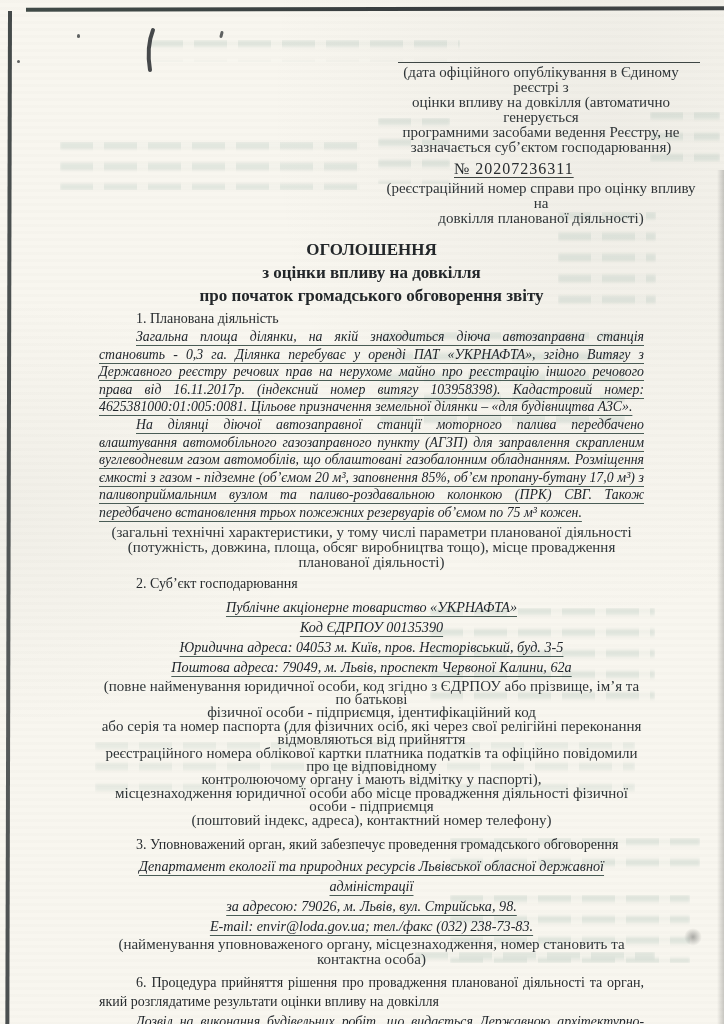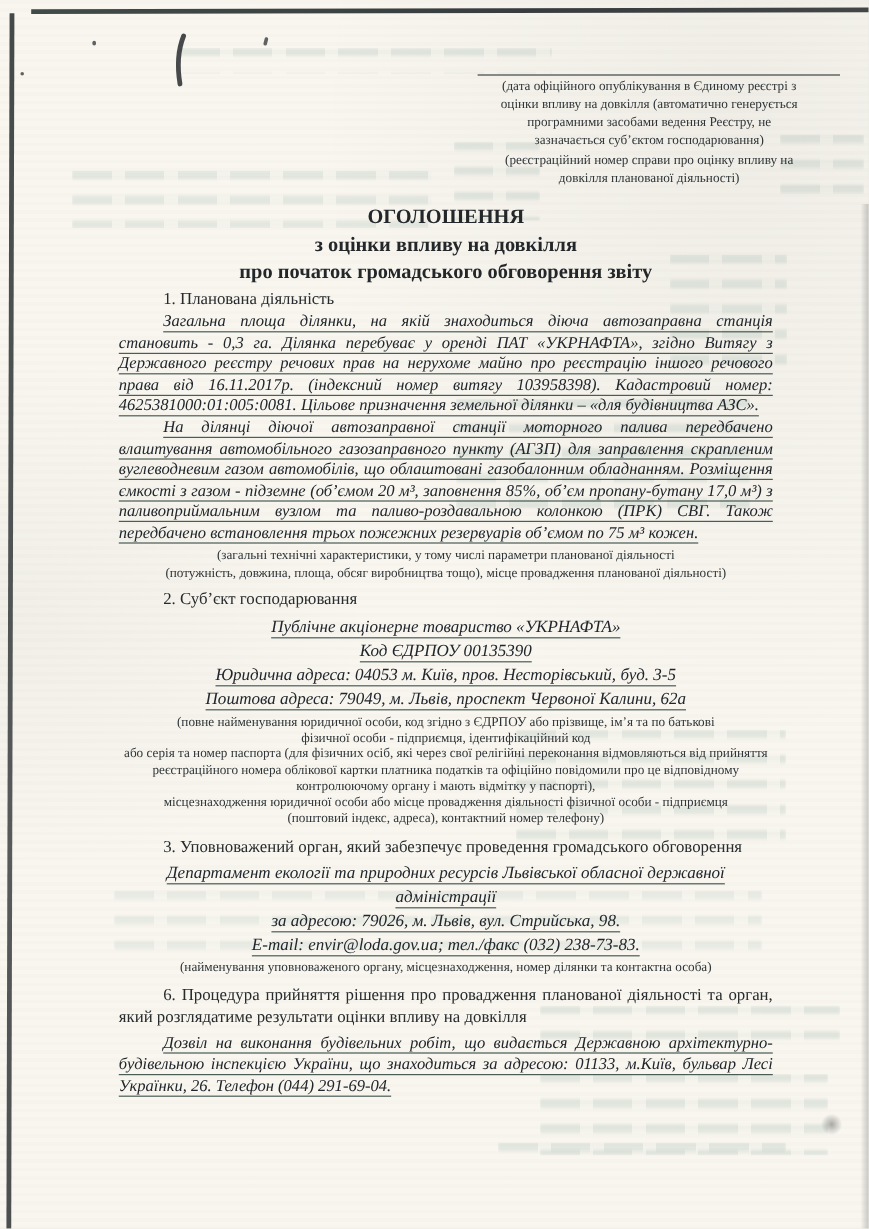--- a/index.html
+++ b/index.html
@@ -35,21 +35,21 @@
   .pen{position:absolute;pointer-events:none;}
   .speck{position:absolute;background:#3a3d3f;border-radius:2px;opacity:.8;}
   
   .ghost{position:absolute;
     background:repeating-linear-gradient(180deg, rgba(110,150,138,.95) 0 7px, transparent 7px 21px);
     -webkit-mask-image:repeating-linear-gradient(90deg,#000 0 33px,rgba(0,0,0,.2) 33px 44px);
     mask-image:repeating-linear-gradient(90deg,#000 0 33px,rgba(0,0,0,.2) 33px 44px);
     filter:blur(1.4px);opacity:.17;pointer-events:none;}
   
   .content{position:absolute;left:99px;top:0;right:24px;}
-  .small{font-size:11px;line-height:15px;color:#2f3538;text-align:center;white-space:pre-line;}
+  .small{font-size:15px;line-height:15px;color:#2f3538;text-align:center;white-space:pre-line;}
   .hdr{width:318px;margin:62px 0 0 auto;text-align:center;}
   .hdr-rule{border-top:1.5px solid #3e4644;width:302px;margin:0 0 2px auto;height:0;}
   .case-num{font-size:16px;line-height:20px;margin-top:4px;letter-spacing:1px;
     text-indent:72px;text-align:left;
     text-decoration:underline;text-decoration-thickness:1.3px;text-underline-offset:3px;
     text-decoration-color:rgba(40,48,46,.9);}
   .title{margin:12px 56px 0 0;text-align:center;font-weight:bold;
     font-size:17px;line-height:23px;color:#23272a;}
   .body-p{font-size:14px;line-height:19px;text-align:justify;text-indent:37px;margin:0 56px 0 0;}
   .sec-head{font-size:14px;line-height:19px;text-indent:37px;margin:0 56px 0 0;}
@@ -95,20 +95,21 @@
   <div class="speck" style="left:17px;top:60px;width:3px;height:3px;"></div>
 
   <div class="content">
 
     <div class="hdr">
       <div class="hdr-rule"></div>
       <div class="small">(дата офіційного опублікування в Єдиному реєстрі з
 оцінки впливу на довкілля (автоматично генерується
 програмними засобами ведення Реєстру, не
 зазначається суб’єктом господарювання)</div>
+      <div class="case-num">№ 20207236311</div>
       <div class="small mt2">(реєстраційний номер справи про оцінку впливу на
 довкілля  планованої діяльності)</div>
     </div>
 
     <div class="title">
       <div>ОГОЛОШЕННЯ</div>
       <div>з оцінки впливу на довкілля</div>
       <div>про початок громадського обговорення звіту</div>
     </div>
 
@@ -129,19 +130,19 @@
 або серія та номер паспорта (для фізичних осіб, які через свої релігійні переконання відмовляються від прийняття
 реєстраційного номера облікової картки платника податків та офіційно повідомили про це відповідному
 контролюючому органу і мають відмітку у паспорті),
 місцезнаходження юридичної особи або місце провадження діяльності фізичної особи - підприємця
 (поштовий індекс, адреса), контактний номер телефону)</div>
 
     <p class="sec-head mt8">3. Уповноважений орган, який забезпечує проведення громадського обговорення</p>
     <p class="filled f-line mt2">Департамент екології та природних ресурсів Львівської обласної державної адміністрації</p>
     <p class="filled f-line">за адресою: 79026, м. Львів, вул. Стрийська, 98.</p>
     <p class="filled f-line">E-mail: envir@loda.gov.ua; тел./факс (032) 238-73-83.</p>
-    <div class="small" style="margin:1px 56px 0 0;">(найменування уповноваженого органу, місцезнаходження, номер ділянки та контактна особа)</div>
+    <div class="small" style="margin:1px 56px 0 0;">(найменування уповноваженого органу, місцезнаходження, номер становить та контактна особа)</div>
 
     <p class="body-p mt6">6. Процедура прийняття рішення про провадження планованої діяльності та орган, який розглядатиме результати оцінки впливу на довкілля</p>
     <p class="filled f-par mt2">Дозвіл на виконання будівельних робіт, що видається Державною архітектурно-будівельною інспекцією України, що знаходиться за адресою: 01133, м.Київ, бульвар Лесі Українки, 26. Телефон (044) 291-69-04.</p>
 
   </div>
 </div>
 
 </body></html>

